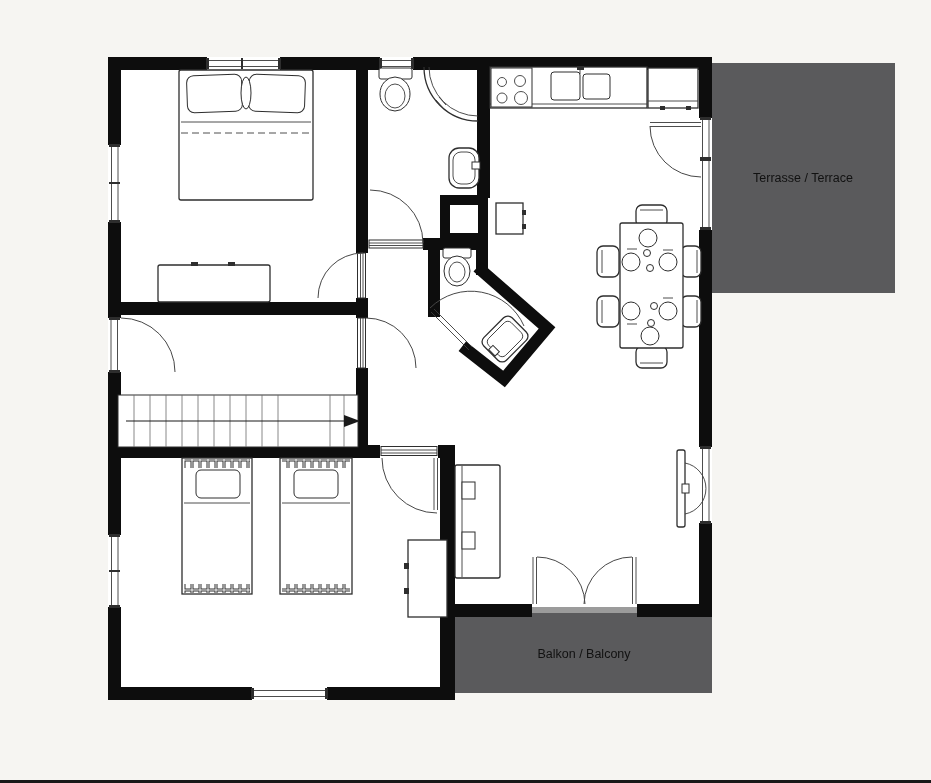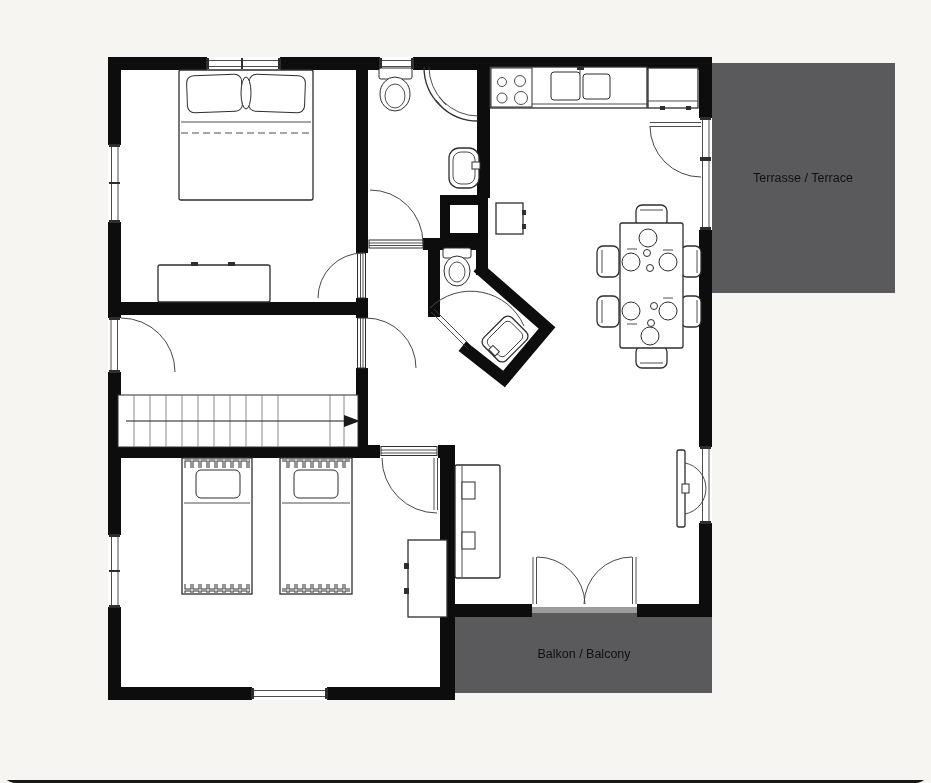--- a/index.html
+++ b/index.html
@@ -1,16 +1,16 @@
 <!DOCTYPE html>
 <html><head>
 <meta charset="utf-8">
 <style>
   html,body{margin:0;padding:0;background:#f6f5f2;}
-  .stage{position:relative;width:931px;height:783px;background:#f6f5f2;overflow:hidden;border-radius:16px;}
+  .stage{position:relative;width:931px;height:783px;background:#f6f5f2;overflow:hidden;}
   svg{display:block;}
   .wall{fill:#0d0d0d;}
   .ws{fill:none;stroke:#0d0d0d;stroke-width:12;stroke-linecap:square;stroke-linejoin:miter;}
   .fw{fill:#ffffff;stroke:#2e2e2e;stroke-width:1.3;}
   .fw2{fill:#ffffff;stroke:#2e2e2e;stroke-width:1;}
   .ln{fill:none;stroke:#2e2e2e;stroke-width:1.3;}
   .tn{fill:none;stroke:#3a3a3a;stroke-width:0.9;}
   .arc{fill:none;stroke:#474747;stroke-width:1;}
   .cap{fill:#2e2e2e;}
   .tread{stroke:#6a6a6a;stroke-width:0.8;}

